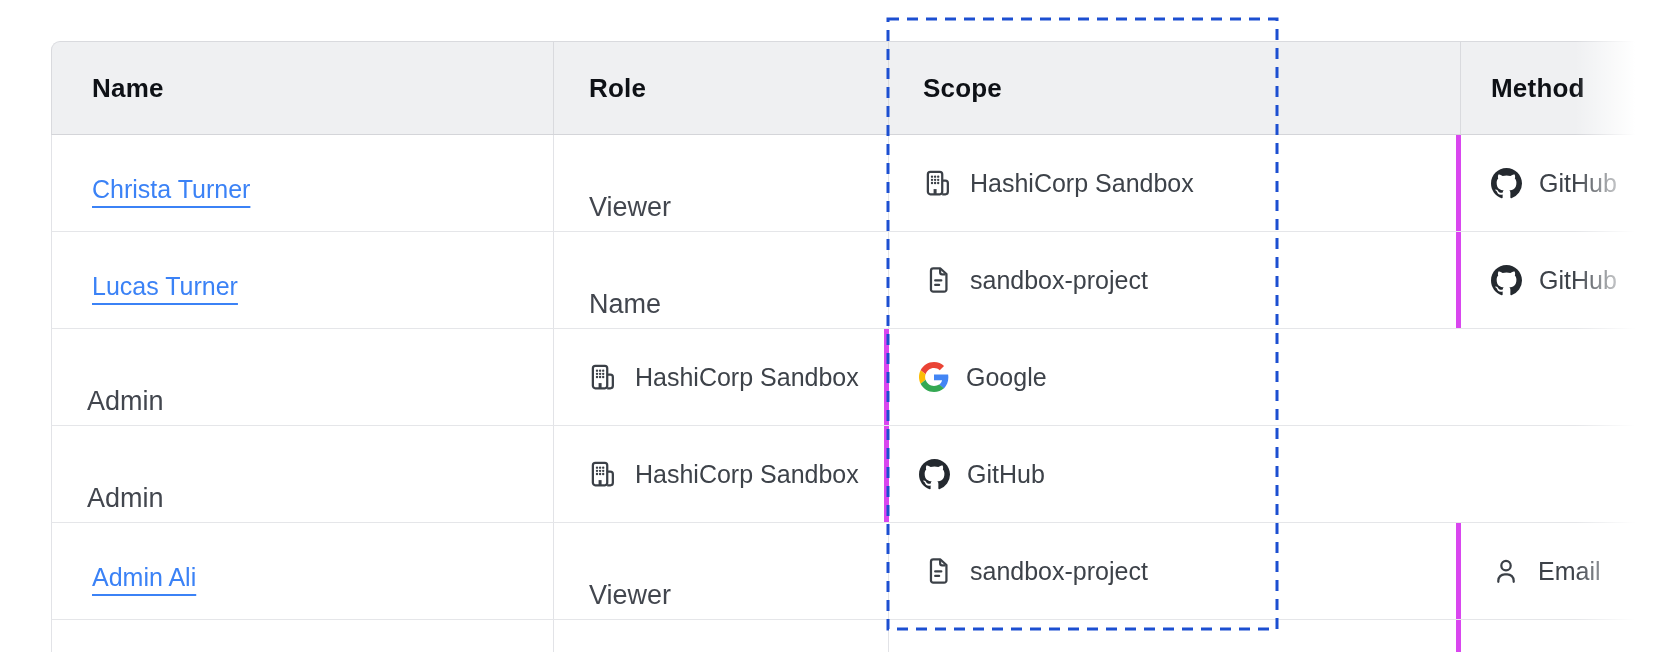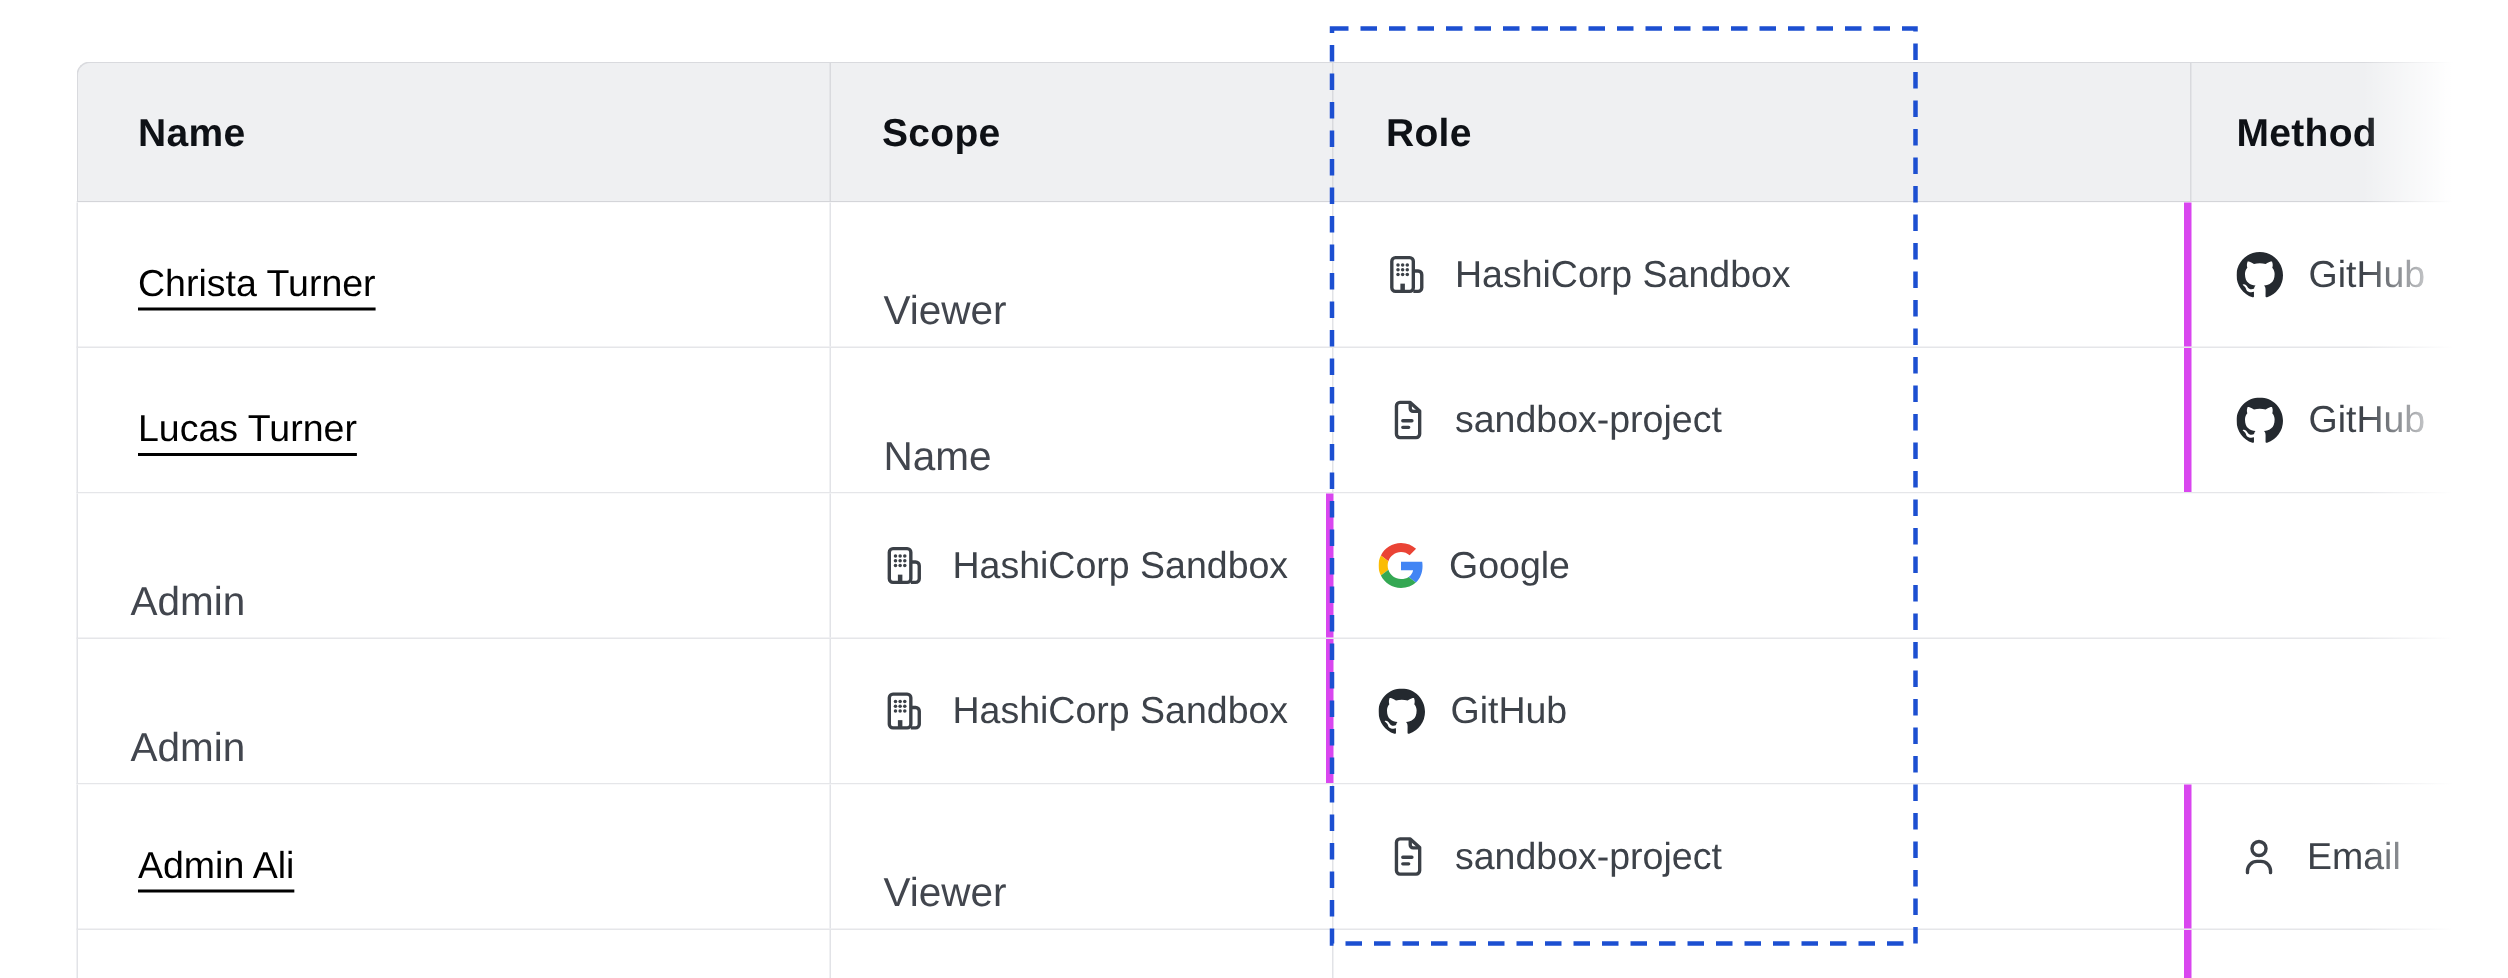--- a/index.html
+++ b/index.html
@@ -16,21 +16,21 @@
   .tr.body{height:96px;background:#ffffff;border-left:1px solid #e2e3e7;
            border-bottom:1px solid #e5e6e9;}
   .td{display:flex;align-items:center;min-width:0;}
   .td.c1{padding-left:40px;border-right:1px solid #e2e3e7;}
   .td.c2{padding-left:35px;border-right:1px solid #e2e3e7;}
   .td.c3{padding-left:34px;border-right:5px solid #d946ef;}
   .td.c4{padding-left:30px;}
   .head .td.c1,.head .td.c2,.head .td.c3{border-right:1px solid #d9dade;}
 
   .hlabel{font-size:26px;font-weight:700;color:#0e1116;letter-spacing:.2px;}
-  .name-link{font-size:25px;color:#000000;text-decoration:underline;
+  .name-link{font-size:25px;color:#3b82f6;text-decoration:underline;
              text-decoration-thickness:2px;text-underline-offset:8px;cursor:pointer;margin-top:12px;}
   .role-text{font-size:27px;color:#42464e;margin-top:48px;}
   .cell-text{font-size:25px;color:#3d4249;white-space:nowrap;}
   .cicon{display:inline-flex;flex:0 0 auto;margin-right:17px;align-items:center;}
 
   
   .annot{position:absolute;left:886px;top:17px;z-index:20;pointer-events:none;}
   .fade{position:absolute;top:0;left:1575px;width:97px;height:652px;z-index:30;
         background:linear-gradient(to right, rgba(255,255,255,0) 0%, #ffffff 62%, #ffffff 100%);
         pointer-events:none;}
@@ -39,25 +39,25 @@
 <body>
 
 <div class="canvas">
 
   <div class="tbl">
 
     <div class="tr head">
       <div class="td c1">
           <span class="hlabel">Name</span>
         </div>
+      <div class="td c2">
+          <span class="hlabel">Role</span>
+        </div>
       <div class="td c3">
           <span class="hlabel">Scope</span>
-        </div>
-      <div class="td c2">
-          <span class="hlabel">Role</span>
         </div>
       <div class="td c4">
           <span class="hlabel">Method</span>
         </div>
     </div>
 
     <div class="tr body">
       <div class="td c1">
         <a class="name-link">Christa Turner</a>
       </div>

